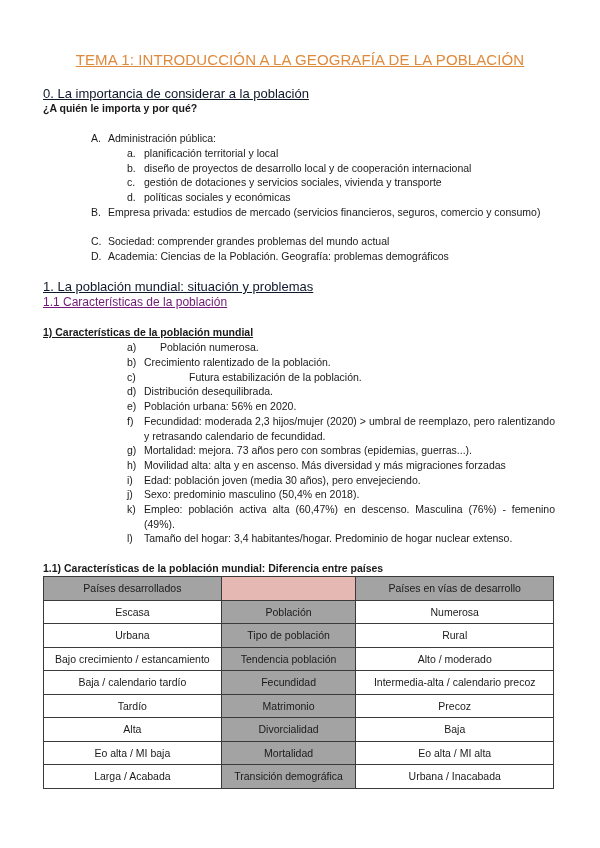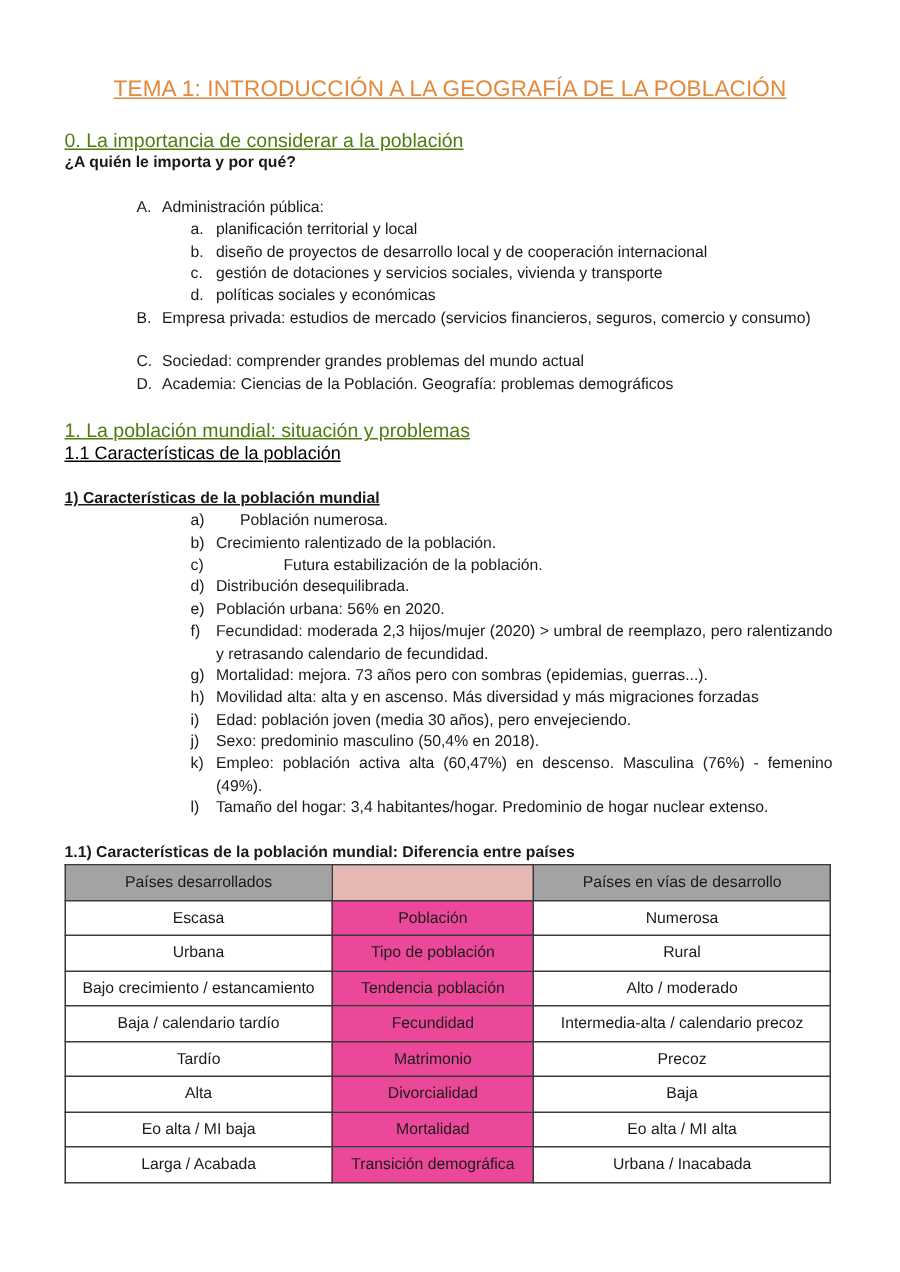--- a/index.html
+++ b/index.html
@@ -1,29 +1,29 @@
 <!DOCTYPE html>
 <html><head>
 <meta charset="utf-8">
 <style>
   html, body { margin:0; padding:0; background:#ffffff; }
   body { width:600px; height:848px; position:relative; overflow:hidden; font-family:"Liberation Sans", sans-serif; color:#1a1a1a; }
   .page { position:absolute; left:0; top:0; width:600px; height:848px; }
   .title { position:absolute; top:51px; left:0; width:600px; text-align:center; font-size:15px; color:#e08a3c; text-decoration:underline; letter-spacing:0.1px; }
-  .h-green { position:absolute; left:43px; font-size:13px; color:#4d7c0f; text-decoration:underline; }
-  .h-blue { position:absolute; left:43px; font-size:12px; color:#000000; text-decoration:underline; }
+  .h-green { position:absolute; left:43px; font-size:13px; color:#0f172a; text-decoration:underline; }
+  .h-blue { position:absolute; left:43px; font-size:12px; color:#701a75; text-decoration:underline; }
   .bold-q { position:absolute; left:43px; font-size:10.5px; font-weight:bold; }
   .bold-u { position:absolute; left:43px; font-size:10.5px; font-weight:bold; text-decoration:underline; }
   .line { position:absolute; font-size:10.5px; line-height:14.5px; white-space:nowrap; }
   .marker { position:absolute; font-size:10.5px; line-height:14.5px; }
   .just { position:absolute; font-size:10.5px; line-height:14.5px; text-align:justify; text-align-last:left; }
   table.cmp { position:absolute; left:43px; top:576px; width:511px; border-collapse:collapse; font-size:10.5px; }
   table.cmp td { border:1.3px solid #3a3a3a; height:22.5px; text-align:center; padding:0 2px; white-space:nowrap; }
   table.cmp tr.head td { background:#a3a3a3; }
-  table.cmp td.mid { background:#ec4899; }
+  table.cmp td.mid { background:#a3a3a3; }
   table.cmp tr.head td.mid { background:#e6b8b4; }
 </style>
 </head>
 <body>
 
 <div class="page">
 
   <div class="title">TEMA 1: INTRODUCCIÓN A LA GEOGRAFÍA DE LA POBLACIÓN</div>
 
   <div class="h-green" style="top:86px;">0. La importancia de considerar a la población</div>

